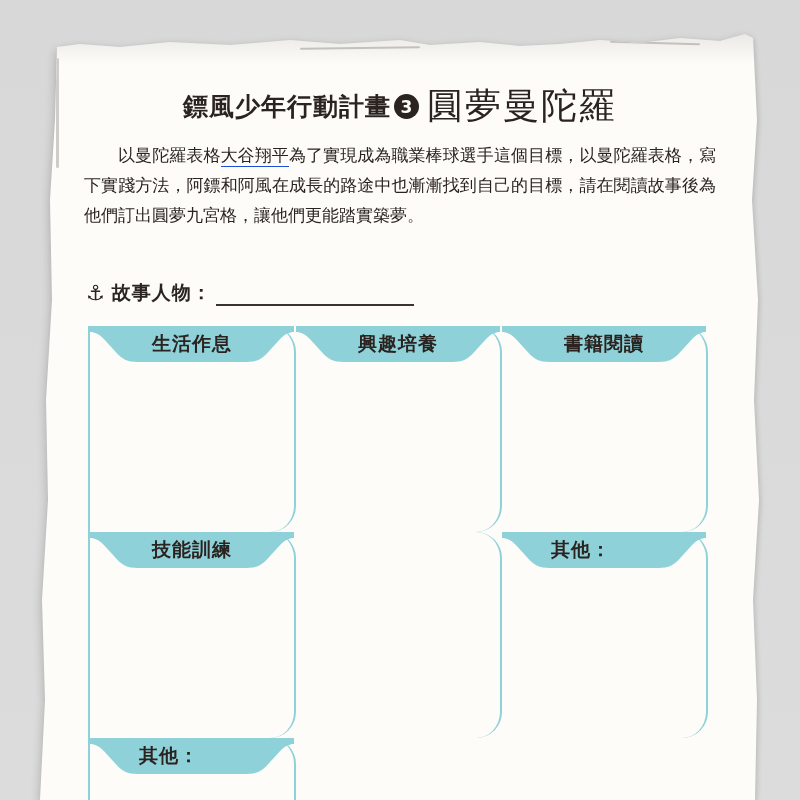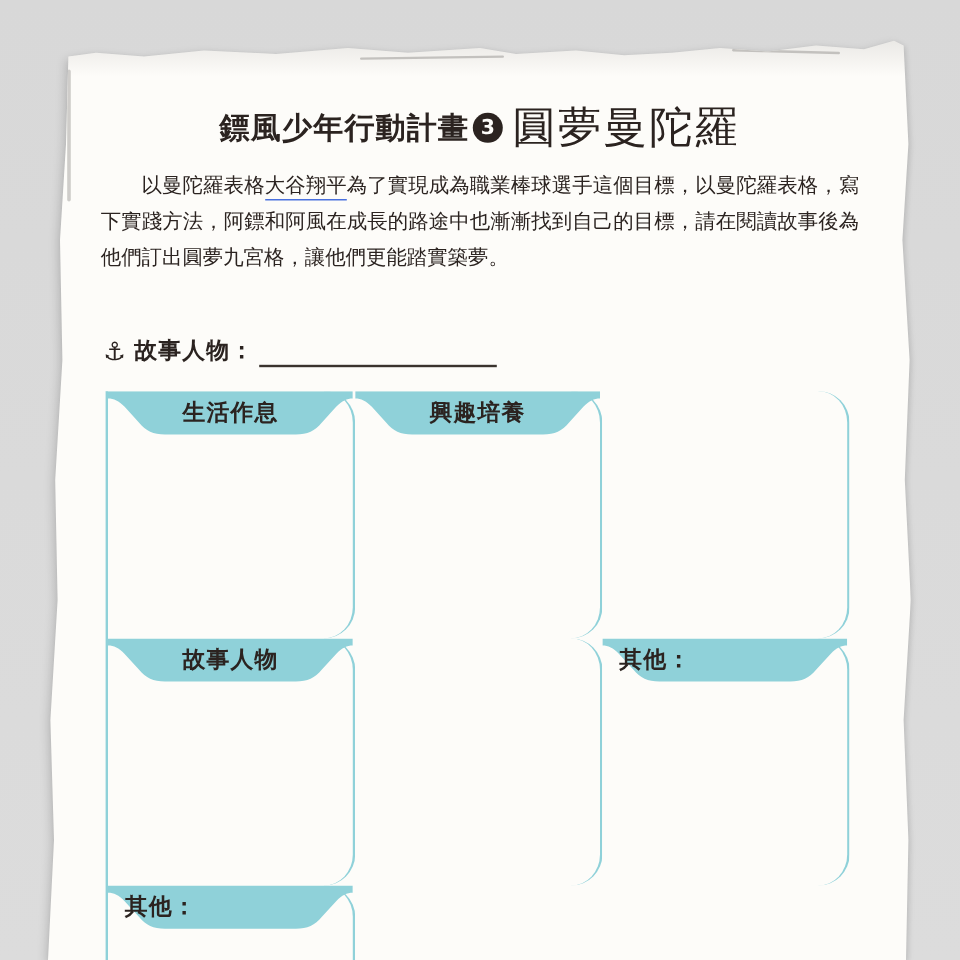--- a/index.html
+++ b/index.html
@@ -49,21 +49,21 @@
   .story-line{display:inline-block;width:198px;height:26px;border-bottom:2px solid #3a332e;margin-left:4px;}
 
   .grid{position:absolute;top:326px;left:88px;width:620px;height:618px;
     display:grid;grid-template-columns:repeat(3,1fr);grid-template-rows:repeat(3,206px);
     border-left:2px solid var(--line);}
   .cell{position:relative;border-right:2px solid var(--line);background:var(--paper);border-radius:26px;}
   .banner{position:relative;height:38px;}
   .banner svg{display:block;width:100%;height:38px;color:var(--accent);}
   .cell-label{position:absolute;top:0;left:0;right:0;height:36px;display:flex;align-items:center;
     justify-content:center;font-size:19px;font-weight:700;letter-spacing:1px;color:var(--ink);}
-  .cell-label.left{justify-content:flex-start;padding-left:14px;}
+  .cell-label.left{justify-content:flex-start;padding-left:14px;margin-left:35px;}
   .write-area{position:absolute;top:38px;left:0;right:0;bottom:0;}
 </style>
 </head>
 <body>
 
 <div class="paper-shadow">
   <div class="paper">
 
     <div class="tear t1"></div>
     <div class="tear t2"></div>
@@ -100,29 +100,35 @@
     <div class="banner">
       <svg viewBox="0 0 206 38" preserveAspectRatio="none" aria-hidden="true">
         <path fill="currentColor" d="M0,0 H206 V6 C201,6 197,8 192,13 L180,26 C174,33 168,36 158,36 H48 C38,36 32,33 26,26 L14,13 C9,8 5,6 0,6 Z"></path>
       </svg>
       <div class="cell-label">興趣培養</div>
     </div>
     <div class="write-area"></div>
   </div>
 
   <div class="cell">
+    <div class="banner">
+      <svg viewBox="0 0 206 38" preserveAspectRatio="none" aria-hidden="true">
+        <path fill="currentColor" d="M0,0 H206 V6 C201,6 197,8 192,13 L180,26 C174,33 168,36 158,36 H48 C38,36 32,33 26,26 L14,13 C9,8 5,6 0,6 Z"></path>
+      </svg>
+      <div class="cell-label">書籍閱讀</div>
+    </div>
     <div class="write-area"></div>
   </div>
 
   <div class="cell">
     <div class="banner">
       <svg viewBox="0 0 206 38" preserveAspectRatio="none" aria-hidden="true">
         <path fill="currentColor" d="M0,0 H206 V6 C201,6 197,8 192,13 L180,26 C174,33 168,36 158,36 H48 C38,36 32,33 26,26 L14,13 C9,8 5,6 0,6 Z"></path>
       </svg>
-      <div class="cell-label">故事人物</div>
+      <div class="cell-label">技能訓練</div>
     </div>
     <div class="write-area"></div>
   </div>
 
   <div class="cell">
     <div class="write-area"></div>
   </div>
 
   <div class="cell">
     <div class="banner">

